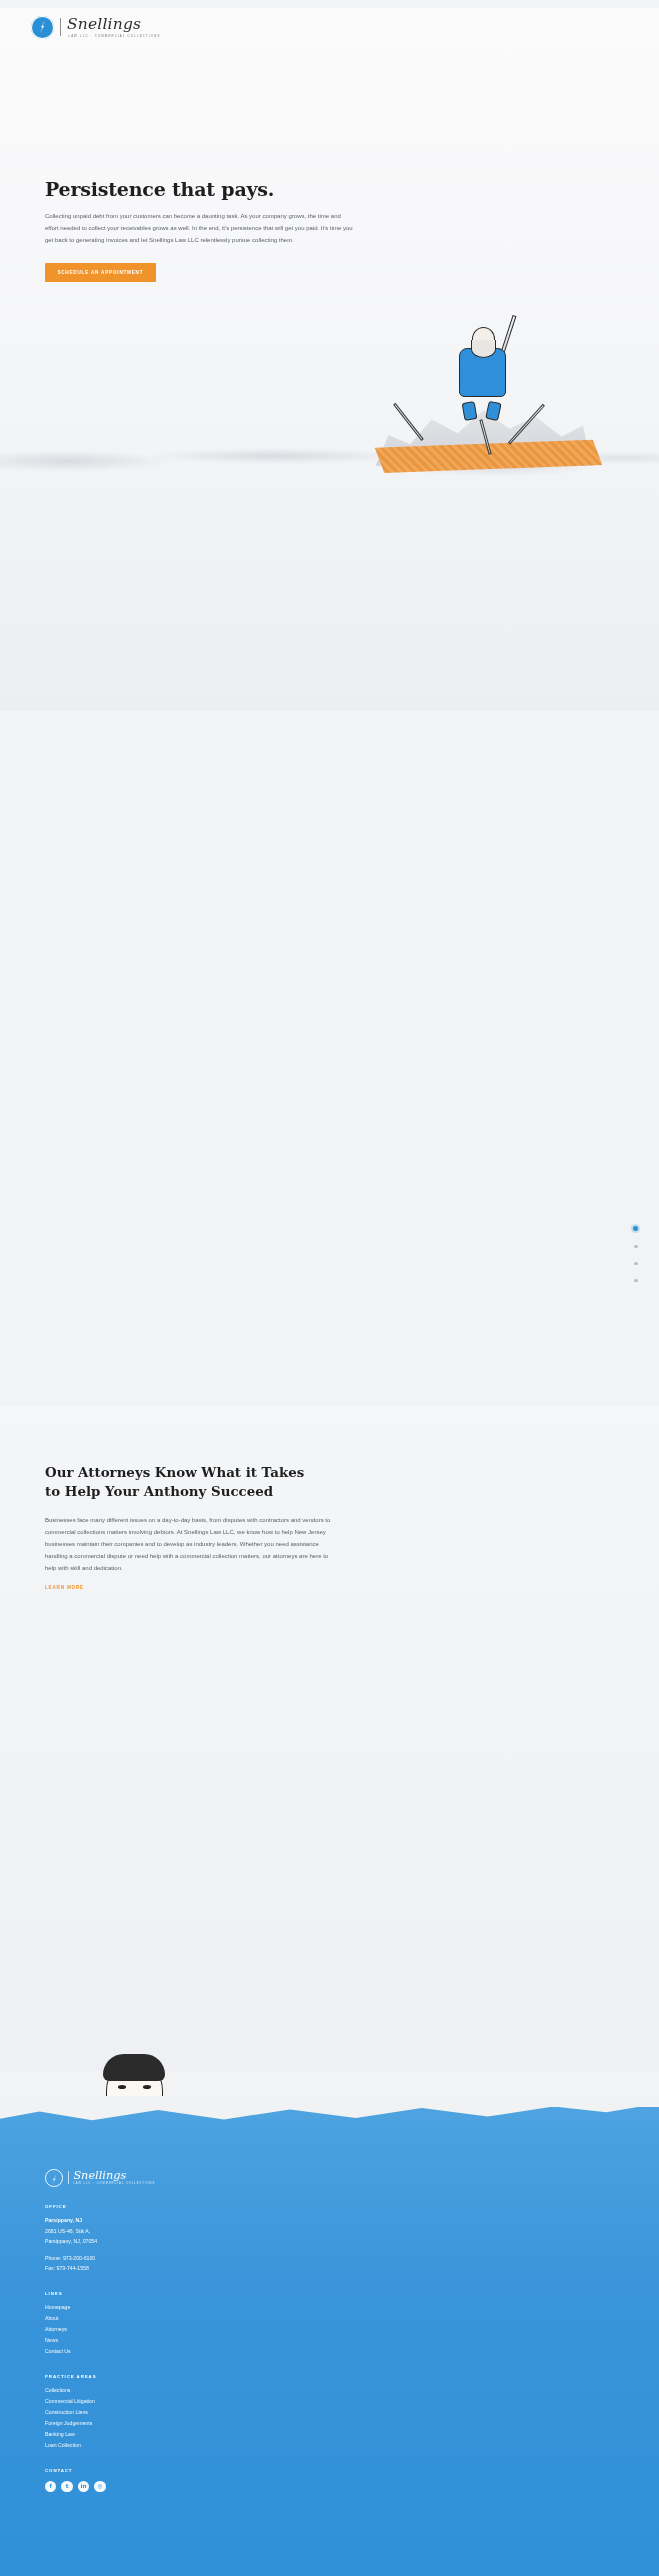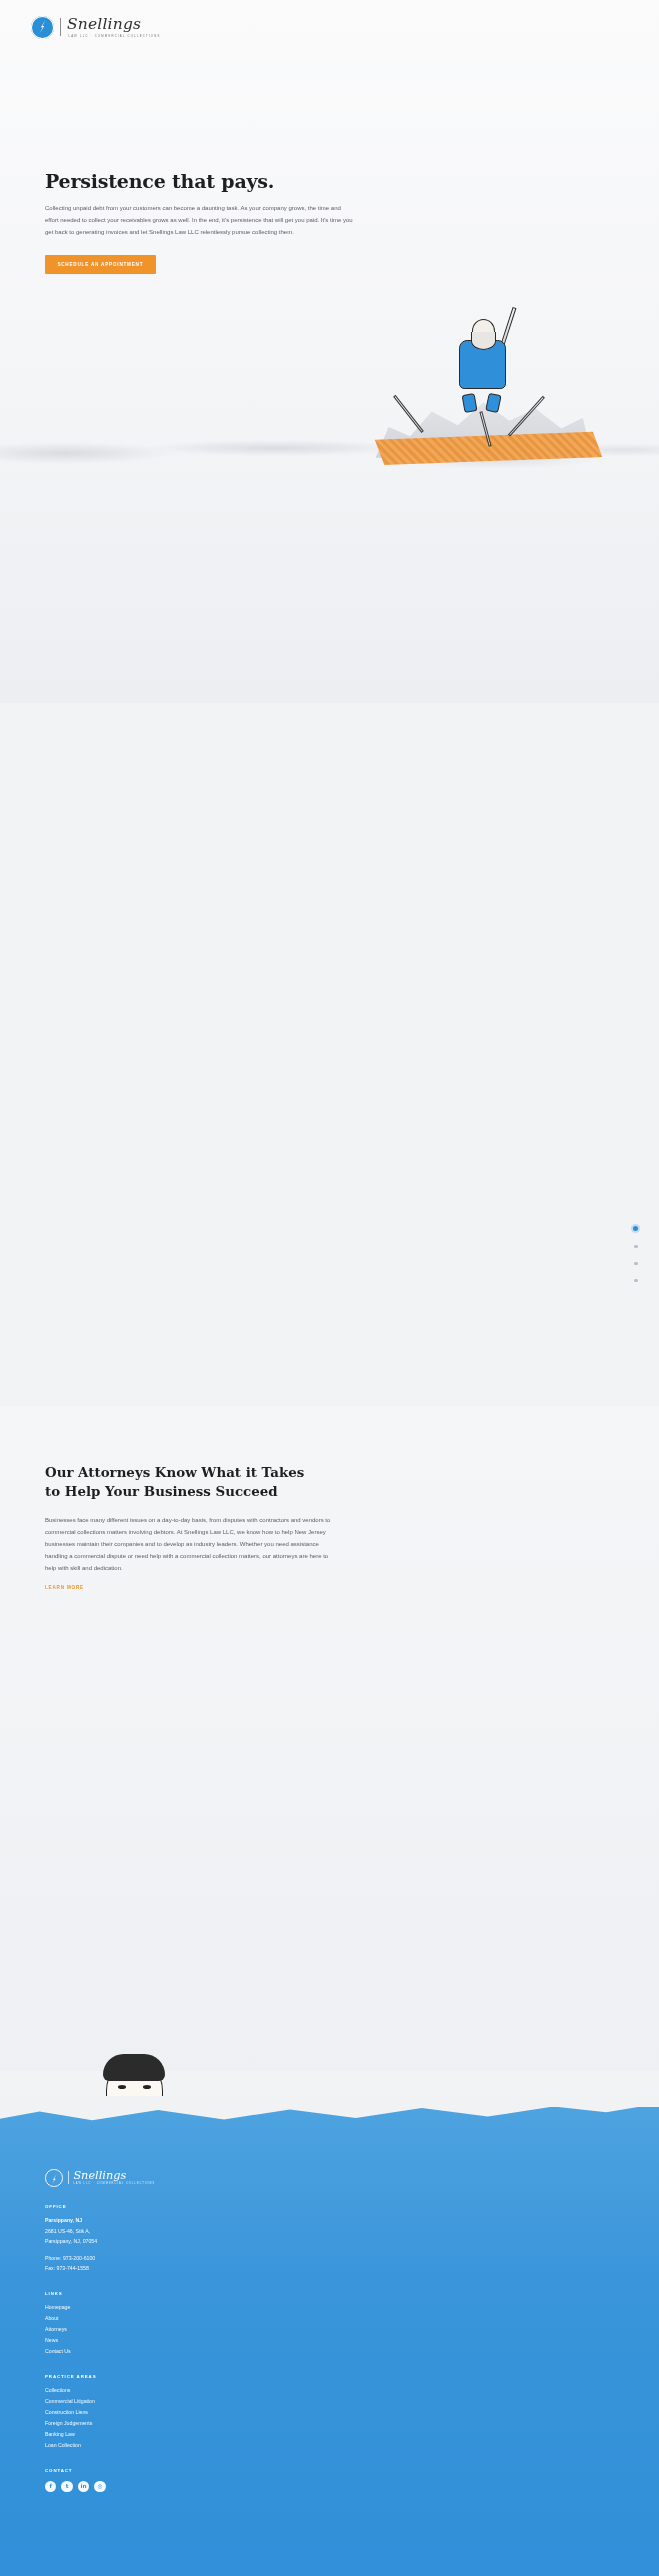--- a/index.html
+++ b/index.html
@@ -35,21 +35,21 @@
     font-size: 15.5px; color: #2f2f2f; letter-spacing: 0.2px;
     line-height: 1;
   }
   .logo-sub {
     font-size: 2.8px; letter-spacing: 1.2px; color: #6d6d6d;
     text-transform: uppercase; margin-top: 1.5px; padding-left: 1.5px;
   }
 
   
   .hero {
-    position: absolute; top: 0; left: 0; width: 659px; height: 703px;
+    position: absolute; top: 8px; left: 0; width: 659px; height: 703px;
     background:
       linear-gradient(180deg, #fbfbfc 0%, #f4f5f7 55%, #eceef1 100%);
     overflow: hidden;
   }
   .paper-tear {
     position: absolute; left: 0; width: 659px; height: 62px;
     background:
       radial-gradient(ellipse 155px 15.5px at 10% 50%, rgba(190,195,203,.55), transparent 70%),
       radial-gradient(ellipse 185px 11.3px at 42% 42%, rgba(185,190,200,.5), transparent 70%),
       radial-gradient(ellipse 144px 13.4px at 75% 60%, rgba(190,195,203,.45), transparent 70%),
@@ -297,21 +297,21 @@
 
 <div class="slider-dots">
   <span class="dot active"></span>
   <span class="dot"></span>
   <span class="dot"></span>
   <span class="dot"></span>
 </div>
 
 <section class="attorneys">
   <div class="att-inner">
-    <h2 class="att-title">Our Attorneys Know What it Takes to Help Your Business Succeed</h2>
+    <h2 class="att-title">Our Attorneys Know What it Takes to Help Your Anthony Succeed</h2>
     <p class="att-copy">Businesses face many different issues on a day-to-day basis, from disputes with contractors and vendors to commercial collections matters involving debtors. At Snellings Law LLC, we know how to help New Jersey businesses maintain their companies and to develop as industry leaders. Whether you need assistance handling a commercial dispute or need help with a commercial collection matters, our attorneys are here to help with skill and dedication.</p>
     <a class="learn-more">Learn More</a>
   </div>
 
   <div class="portrait-card pc-1">
     <div class="portrait">
       <div class="p-shirt"></div>
       <div class="p-collar"></div>
       <div class="p-logo">Snellings</div>
       <div class="p-head"></div>

